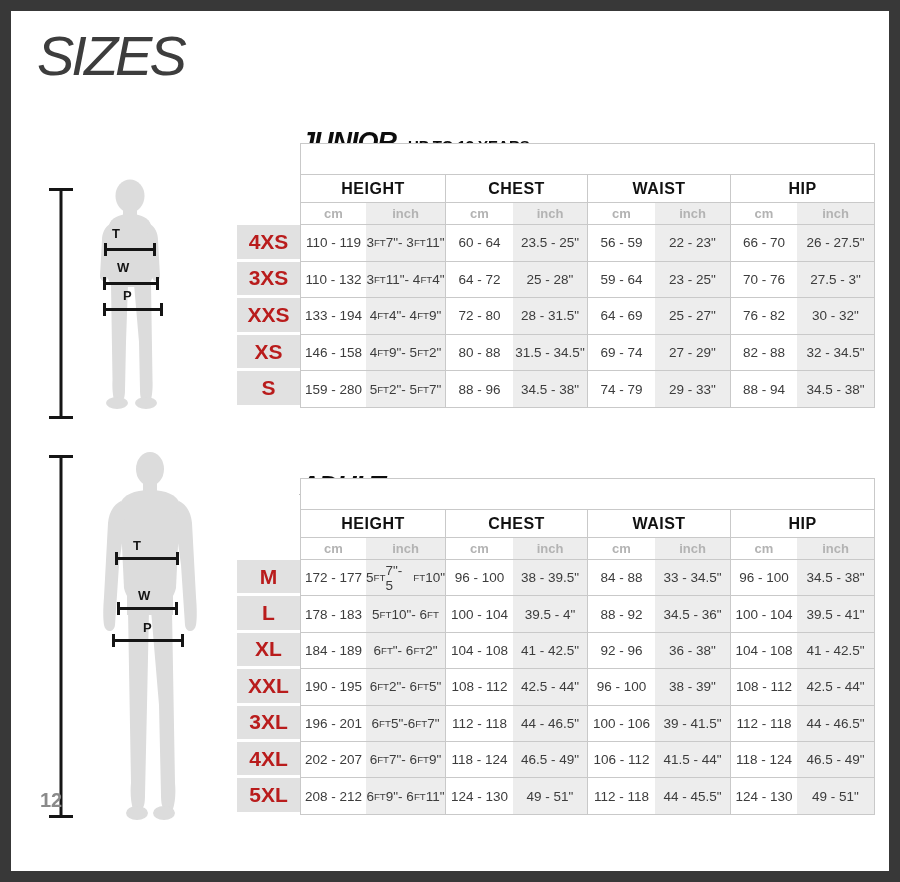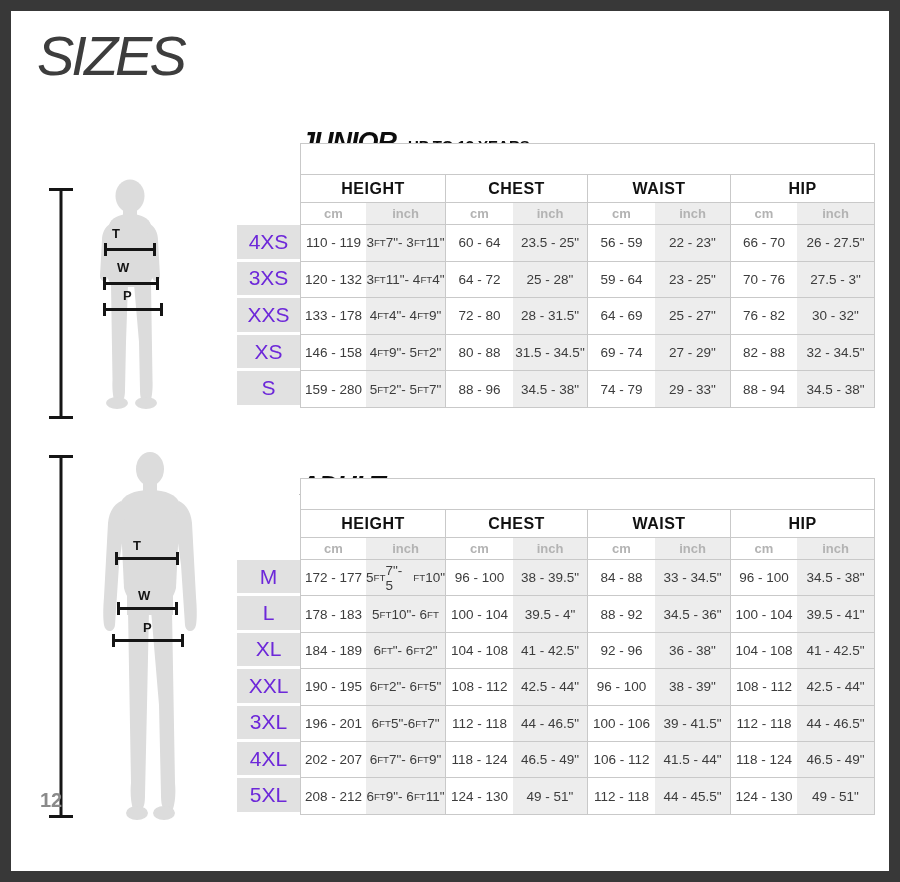--- a/index.html
+++ b/index.html
@@ -49,21 +49,21 @@
   }
   .tbl .cell{
     border-bottom:1px solid var(--bd);
     font-size:13.5px;background:#fff;
   }
   .tbl .inch{background:#ededed;}
   .tbl .bl{border-left:1px solid var(--bd);}
   .tbl .br{border-right:1px solid var(--bd);}
   .tbl .lab{
     grid-column:1;background:#e1e1e1;border-bottom:3px solid #ffffff;
-    font-size:21px;font-weight:400;color:#6d28d9;letter-spacing:0;
+    font-size:21px;font-weight:700;color:#b91c1c;letter-spacing:0;
   }
   .ft{font-size:.72em;}
   
   .hline{position:absolute;}
   .hline .vbar{position:absolute;left:50%;transform:translateX(-50%);width:3px;top:0;bottom:0;background:#151515;}
   .hline::before,.hline::after{content:"";position:absolute;left:0;right:0;height:3px;background:#151515;}
   .hline::before{top:0;}
   .hline::after{bottom:0;}
   .sil{position:absolute;}
   .sil path,.sil ellipse,.sil rect{fill:#dcdcdc;}
@@ -153,30 +153,30 @@
       <div class="lab">4XS</div>
       <div class="cell cm bl">110 - 119</div>
       <div class="cell inch">3<span class="ft">FT</span>7"- 3<span class="ft">FT</span>11"</div>
       <div class="cell cm bl">60 - 64</div>
       <div class="cell inch">23.5 - 25"</div>
       <div class="cell cm bl">56 - 59</div>
       <div class="cell inch">22 - 23"</div>
       <div class="cell cm bl">66 - 70</div>
       <div class="cell inch br">26 - 27.5"</div>
       <div class="lab">3XS</div>
-      <div class="cell cm bl">120 - 132</div>
+      <div class="cell cm bl">110 - 132</div>
       <div class="cell inch">3<span class="ft">FT</span>11"- 4<span class="ft">FT</span>4"</div>
       <div class="cell cm bl">64 - 72</div>
       <div class="cell inch">25 - 28"</div>
       <div class="cell cm bl">59 - 64</div>
       <div class="cell inch">23 - 25"</div>
       <div class="cell cm bl">70 - 76</div>
       <div class="cell inch br">27.5 - 3"</div>
       <div class="lab">XXS</div>
-      <div class="cell cm bl">133 - 178</div>
+      <div class="cell cm bl">133 - 194</div>
       <div class="cell inch">4<span class="ft">FT</span>4"- 4<span class="ft">FT</span>9"</div>
       <div class="cell cm bl">72 - 80</div>
       <div class="cell inch">28 - 31.5"</div>
       <div class="cell cm bl">64 - 69</div>
       <div class="cell inch">25 - 27"</div>
       <div class="cell cm bl">76 - 82</div>
       <div class="cell inch br">30 - 32"</div>
       <div class="lab">XS</div>
       <div class="cell cm bl">146 - 158</div>
       <div class="cell inch">4<span class="ft">FT</span>9"- 5<span class="ft">FT</span>2"</div>

